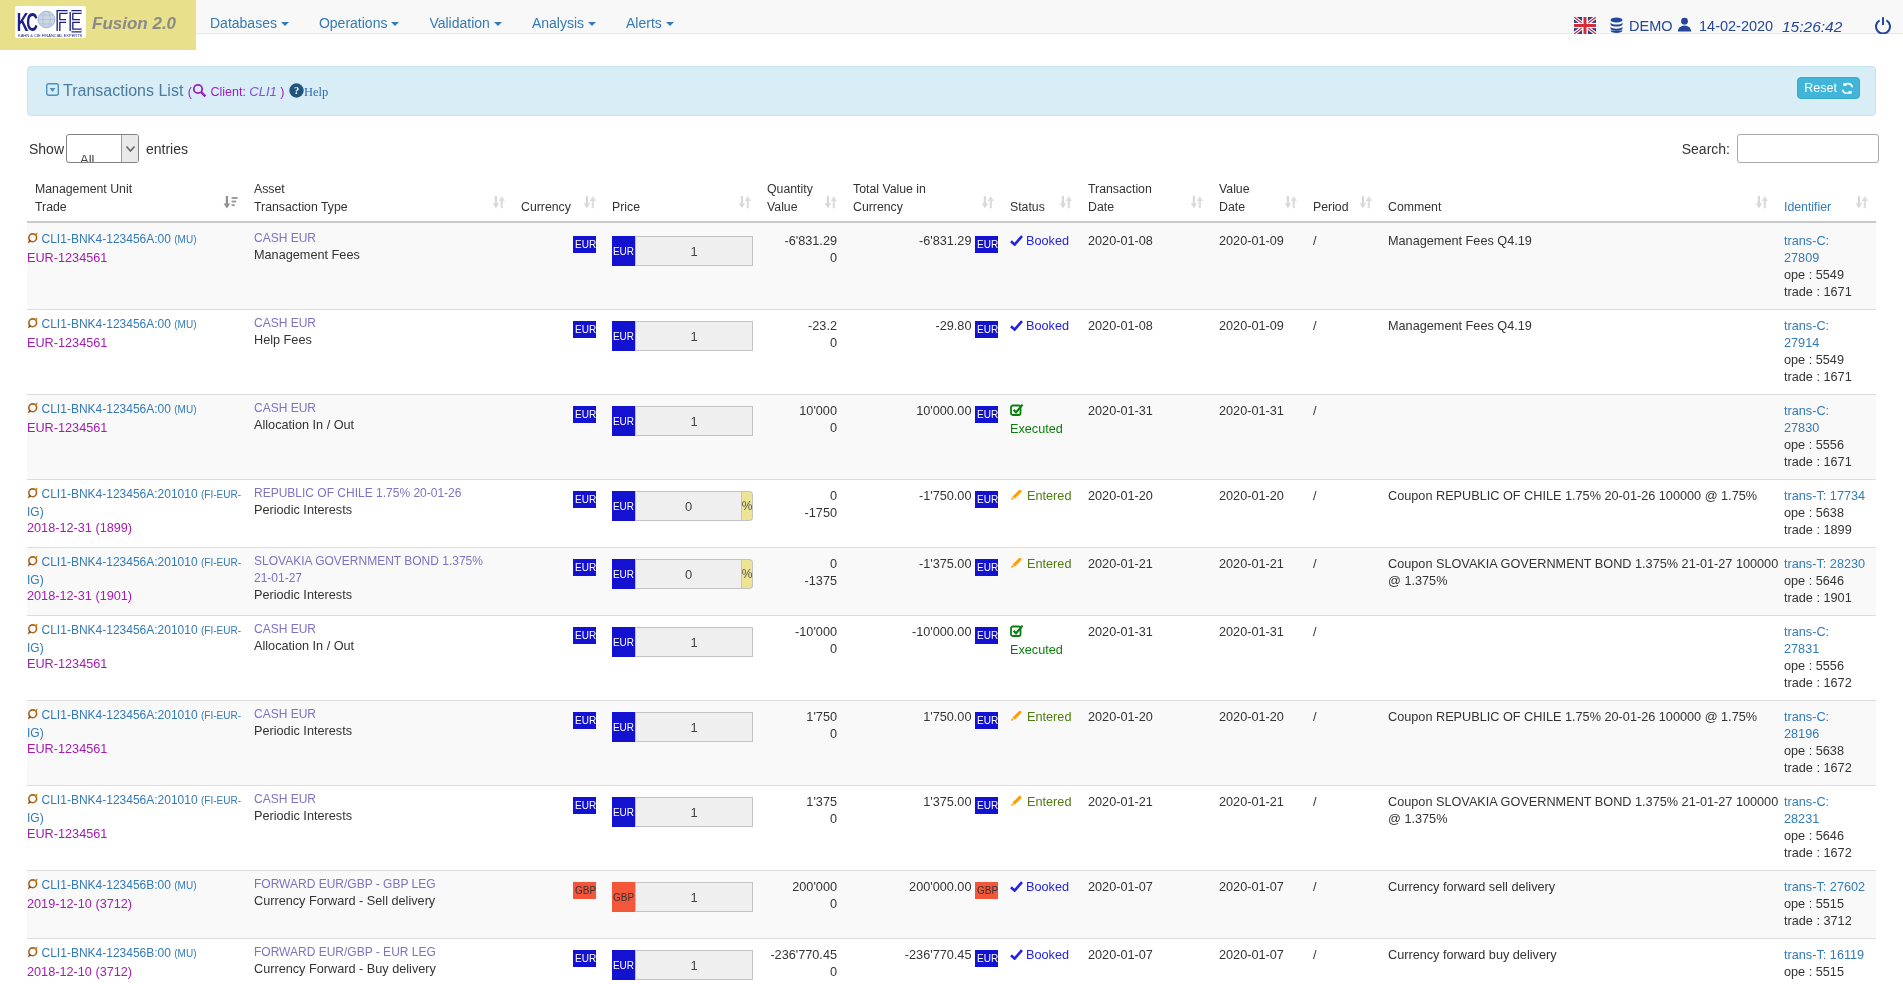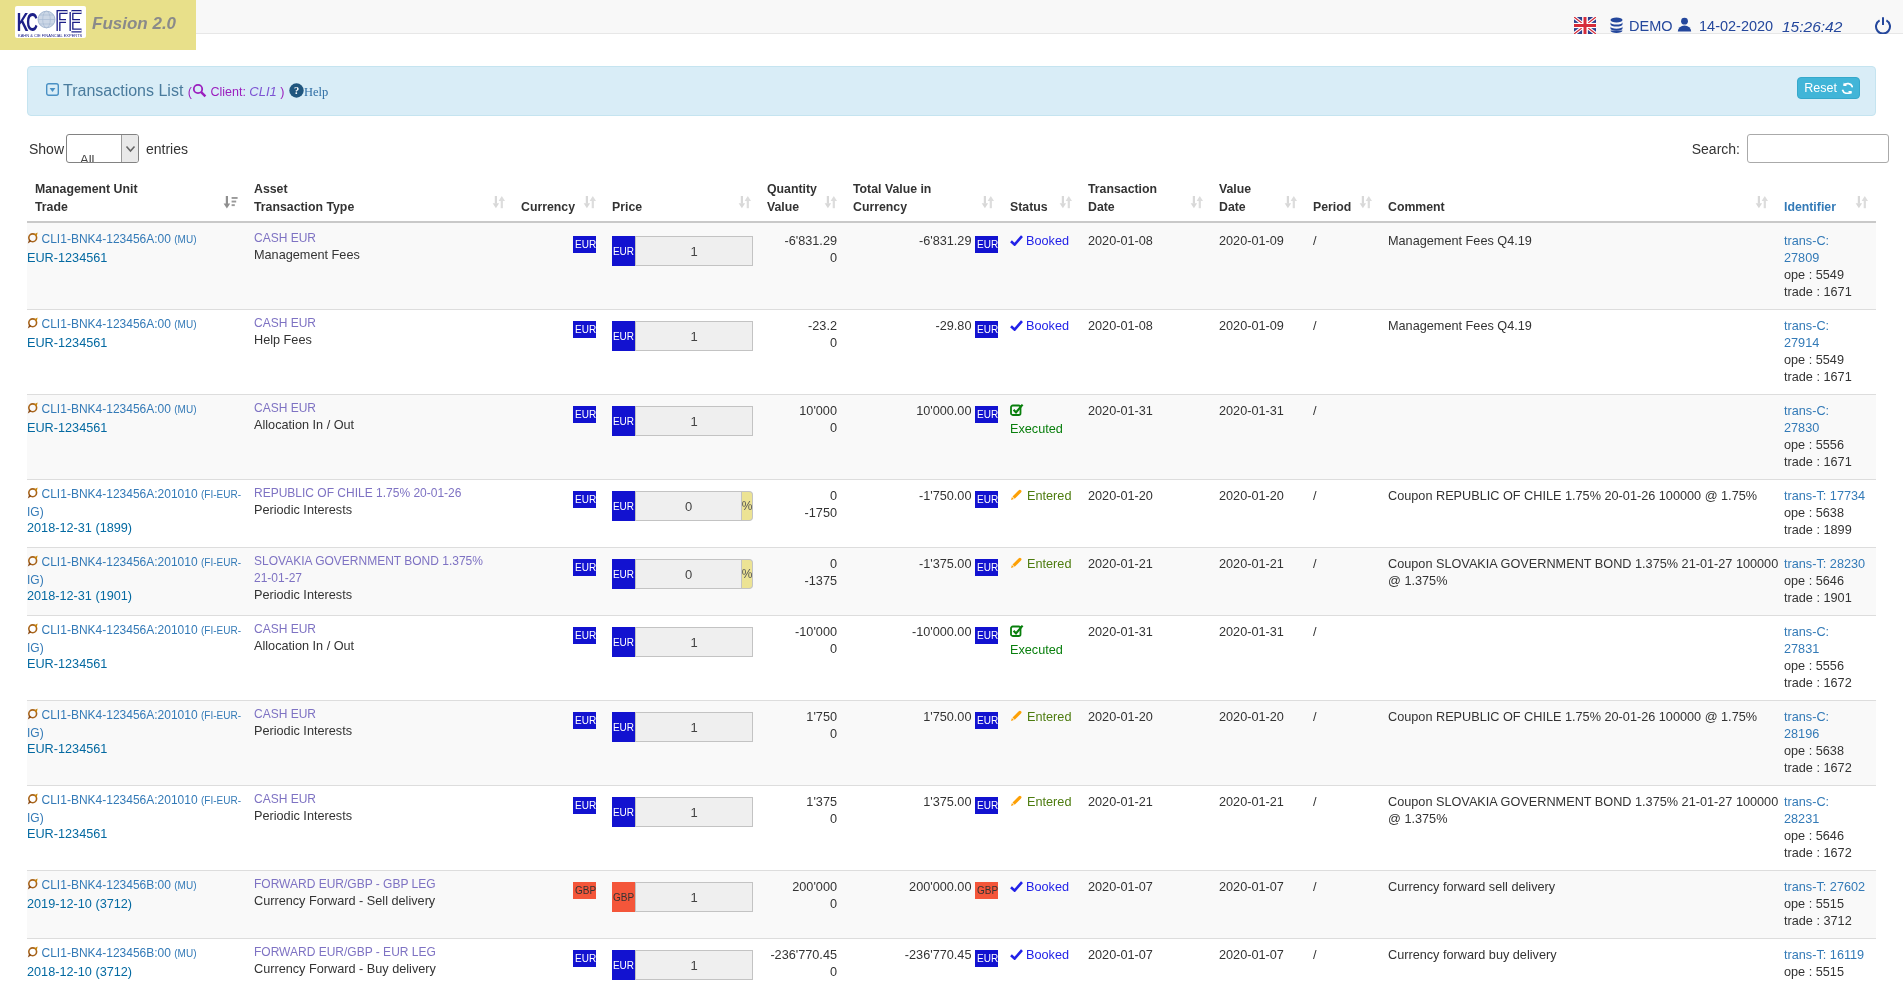--- a/index.html
+++ b/index.html
@@ -18,44 +18,44 @@
 .power{position:absolute;left:1874px;top:16px}
 
 .panel{position:relative;margin:32px 27px 0 27px;height:50px;background:#d9edf7;border:1px solid #c5e4f0;border-radius:4px}
 .ptitle{position:absolute;left:35px;top:15px;font-size:16px;color:#4a7b9d}
 .pclient{font-size:12.5px;color:#9b1fbe}
 .pclient i{color:#7c53d2;font-size:13px}
 .phelp{font-size:12.5px;color:#2e6da4;font-family:"Liberation Serif",serif}
 .reset{position:absolute;right:15px;top:10px;height:22px;padding:0 6px;background:#41b5d8;border:1px solid #35a8cb;
   border-radius:4px;color:#fff;font-size:12.5px;display:flex;align-items:center;gap:4px}
 
-.controls{position:relative;margin:18px 14px 0 27px;height:29px}
+.controls{position:relative;margin:18px 24px 0 27px;height:29px}
 .lenlab{position:absolute;left:2px;top:7px;font-size:14px;color:#333}
 .sel{position:absolute;left:39px;top:0;width:73px;height:29px;background:#fff;border:1px solid #828282;border-radius:3px;overflow:hidden}
 .sel .txt{position:absolute;left:13px;top:17px;font-size:13px;color:#444}
 .sel .btn{position:absolute;right:0;top:0;width:17px;height:100%;background:#e9e9e9;border-left:1px solid #9a9a9a}
 .sel .btn svg{position:absolute;left:3px;top:10px}
 .entlab{position:absolute;left:119px;top:7px;font-size:14px;color:#333}
 .srchlab{position:absolute;right:149px;top:7px;font-size:14px;color:#333}
 .srchbox{position:absolute;right:0;top:0;width:142px;height:29px;border:1px solid #aaa;border-radius:3px;background:#fff}
 
 table{border-collapse:collapse;table-layout:fixed;margin:8px 27px 0 27px;width:1849px}
-th{font-size:12.3px;font-weight:bold;text-align:left;vertical-align:bottom;padding:9px 8px 5px;line-height:18px;border-bottom:2px solid #c9c9c9;position:relative}
+th{font-size:12.3px;font-weight:normal;text-align:left;vertical-align:bottom;padding:9px 8px 5px;line-height:18px;border-bottom:2px solid #c9c9c9;position:relative}
 th .sic{position:absolute;right:8px;bottom:7px}
 td{padding:8px;vertical-align:top;line-height:17px;border-top:1px solid #ddd}
 tr.odd td{background:#f9f9f9}
 td.r{text-align:right}
 a.mul{color:#337ab7;font-size:12px}
 a.asl{color:#7e72c3;font-size:12px}
 .sm{font-size:10px}
 .c1{padding-left:0;padding-top:4px}
 .c2{padding-top:5px}
 .c1 .l1{line-height:20px;white-space:nowrap}
 .c1 .l2{line-height:15px}
-.sub{color:#0369a1;line-height:17px}
+.sub{color:#a21caf;line-height:17px}
 .badge{display:inline-block;background:#1212d0;color:#fff;font-size:10px;height:17px;line-height:12px;padding:3px 2px 2px 2px;width:23px;text-align:center;vertical-align:-3px}
 .badge.gbp{background:#f4563a;color:#333}
 .pricebox{display:flex;margin-top:3px}
 .pbadge{width:23px;height:30px;background:#1212d0;color:#fff;font-size:10px;display:flex;align-items:center;justify-content:center;flex:none}
 .pbadge.gbp{background:#f4563a;color:#333}
 .pinput{width:107px;height:30px;background:#efefef;border:1px solid #c3c3c3;color:#444;font-size:13px;
   display:flex;align-items:center;justify-content:center;flex:none}
 .pinput.wide{width:118px}
 .psuf{width:11px;height:30px;background:#ece394;border:1px solid #c3c3c3;border-left:none;border-radius:0 4px 4px 0;
   color:#555;font-size:12px;display:flex;align-items:center;justify-content:center;flex:none}
@@ -76,20 +76,21 @@
 <ellipse cx="31.5" cy="13.5" rx="3.8" ry="8.3" fill="none" stroke="#a8bad2" stroke-width="0.7"></ellipse>
 <path d="M23 13.5 h17 M24.5 9 h14 M24.5 18 h14" stroke="#a8bad2" stroke-width="0.7" fill="none"></path>
 <path d="M43.5 25 V6 H52.5 M43.5 15 H51" stroke="#1d2088" stroke-width="4" fill="none"></path>
 <path d="M43.5 25 V6 H52.5 M43.5 15 H51" stroke="#fff" stroke-width="1.3" fill="none"></path>
 <path d="M56.5 6 H66.5 M56.5 25 V6 M56.5 15 H65 M56.5 24.5 H66.5" stroke="#1d2088" stroke-width="4" fill="none"></path>
 <path d="M56.5 6 H66.5 M56.5 25 V6 M56.5 15 H65 M56.5 24.5 H66.5" stroke="#fff" stroke-width="1.3" fill="none"></path>
 <text x="3" y="30.5" font-size="4" fill="#1d2088" font-family="Liberation Sans,sans-serif">KAHN &amp; CIE FINANCIAL EXPERTS</text>
 </svg></div>
       <div class="fusion">Fusion 2.0</div>
     </div>
+    <div class="navlinks"><a href="#">Databases<span class="caret"></span></a><a href="#">Operations<span class="caret"></span></a><a href="#">Validation<span class="caret"></span></a><a href="#">Analysis<span class="caret"></span></a><a href="#">Alerts<span class="caret"></span></a></div>
     <div class="uinfo">
       <span class="ui-abs" style="left:1574px"><svg width="22" height="17" viewBox="0 0 22 17" style="vertical-align:-3px" xmlns="http://www.w3.org/2000/svg">
           <rect width="22" height="17" fill="#2b3f8e"></rect>
 <path d="M0 0 L22 17 M22 0 L0 17" stroke="#fff" stroke-width="3.4"></path>
 <path d="M0 0 L22 17 M22 0 L0 17" stroke="#d62c3a" stroke-width="1.3"></path>
 <rect x="8.1" width="5.8" height="17" fill="#fff"></rect>
           <rect y="5.9" width="22" height="5.2" fill="#fff"></rect>
 <rect x="9.5" width="3" height="17" fill="#d62c3a"></rect>
           <rect y="7" width="22" height="3" fill="#d62c3a"></rect>
         </svg></span>

